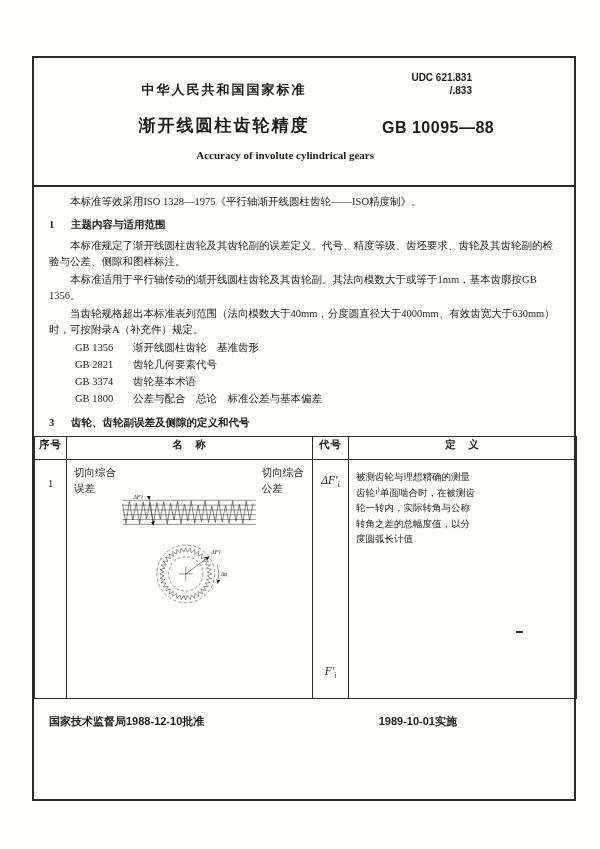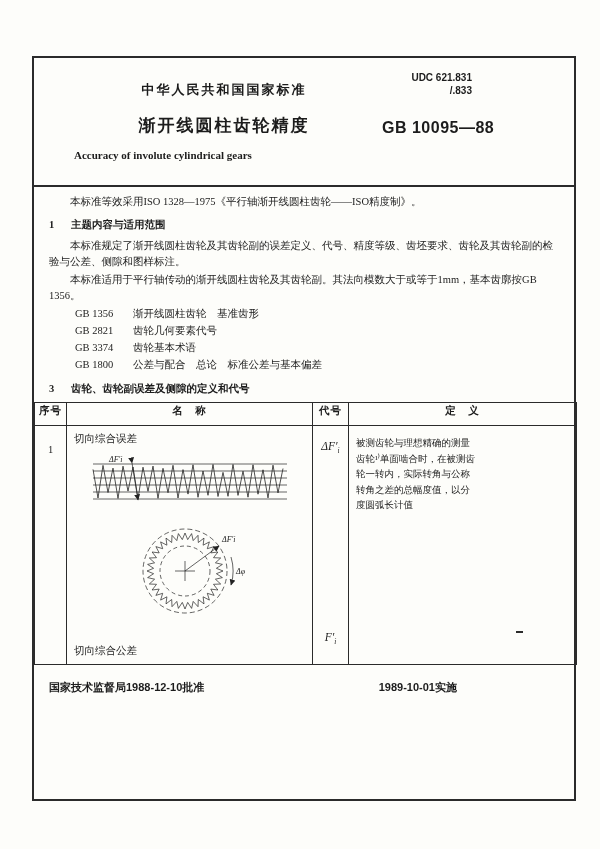--- a/index.html
+++ b/index.html
@@ -16,38 +16,38 @@
     border:2px solid #2b2b2b;
   }
   .hdr-org { position:absolute; top:23px; left:40px; width:300px; text-align:center;
              font-size:13px; font-weight:bold; letter-spacing:2px; }
   .hdr-udc { position:absolute; top:13px; left:374px; width:64px; text-align:right;
              font-family:"Liberation Sans",sans-serif; font-size:10px; font-weight:bold; line-height:13px; }
   .hdr-title { position:absolute; top:56px; left:40px; width:300px; text-align:center;
                font-size:17px; font-weight:bold; letter-spacing:2px; }
   .hdr-gb { position:absolute; top:61px; left:348px; font-family:"Liberation Sans",sans-serif;
             font-size:16px; font-weight:bold; letter-spacing:.5px; }
-  .hdr-en { position:absolute; top:91px; left:40px; width:300px; text-align:left;
+  .hdr-en { position:absolute; top:91px; left:40px; width:300px; text-align:right;
             font-size:11px; font-weight:bold; }
   .rule { position:absolute; top:127px; left:-2px; right:-2px; border-top:2px solid #2b2b2b; }
 
   .body { position:absolute; top:136px; left:15px; right:15px; font-size:10.5px; line-height:16px; }
   p.indent { text-indent:2em; margin-bottom:2px; }
   .intro { margin-bottom:7px; }
   .sec-h { font-weight:bold; margin:7px 0 5px; }
   .sec-h .sec-no { display:inline-block; min-width:8px; margin-right:14px; }
   .refs { margin:2px 0 6px 26px; }
   .ref-line { height:17px; }
   .ref-code { display:inline-block; width:58px; }
 
   table.deftable { border-collapse:collapse; table-layout:fixed; width:542px; margin-left:-15px; margin-top:5px; }
   table.deftable td { border:1px solid #2b2b2b; vertical-align:top; }
   .th-row td { text-align:center; font-weight:bold; height:23px; vertical-align:middle; letter-spacing:1px; }
   .c-no { text-align:center; padding-top:16px; }
-  .c-name-inner { height:238px; display:flex; flex-direction:column; justify-content:space-between; padding:5px 7px; }
+  .c-name-inner { height:238px; display:flex; flex-direction:row; justify-content:space-between; padding:5px 7px; }
   .name-label { font-size:10.5px; }
   .diagram { display:block; margin:0 auto; }
   .c-sym-inner { height:238px; display:flex; flex-direction:column; justify-content:space-between;
                  align-items:center; padding:12px 0 14px; font-style:italic; font-size:11.5px; }
   .c-sym-inner sub { font-size:7.5px; }
   .c-def-inner { padding:10px 7px; font-size:9.5px; line-height:15.5px; max-width:136px; }
 
   .footer { display:flex; margin-top:14px; font-size:11px; font-weight:bold;
             font-family:"Liberation Sans",sans-serif;align-items:center; }
   .f-right { margin-left:auto; margin-right:102px; }
@@ -75,20 +75,21 @@
 
   <div class="body">
 
     <p class="indent intro">本标准等效采用ISO 1328—1975《平行轴渐开线圆柱齿轮——ISO精度制》。</p>
 
     <div class="sec-h">
       <span class="sec-no">1</span><span>主题内容与适用范围</span>
     </div>
     <p class="indent">本标准规定了渐开线圆柱齿轮及其齿轮副的误差定义、代号、精度等级、齿坯要求、齿轮及其齿轮副的检验与公差、侧隙和图样标注。</p>
     <p class="indent">本标准适用于平行轴传动的渐开线圆柱齿轮及其齿轮副。其法向模数大于或等于1mm，基本齿廓按GB 1356。</p>
+    <p class="indent">当齿轮规格超出本标准表列范围（法向模数大于40mm，分度圆直径大于4000mm、有效齿宽大于630mm）时，可按附录A（补充件）规定。</p>
 
     <div class="refs">
       <div class="ref-line">
         <span class="ref-code">GB 1356</span><span>渐开线圆柱齿轮　基准齿形</span>
       </div>
       <div class="ref-line">
         <span class="ref-code">GB 2821</span><span>齿轮几何要素代号</span>
       </div>
       <div class="ref-line">
         <span class="ref-code">GB 3374</span><span>齿轮基本术语</span>

